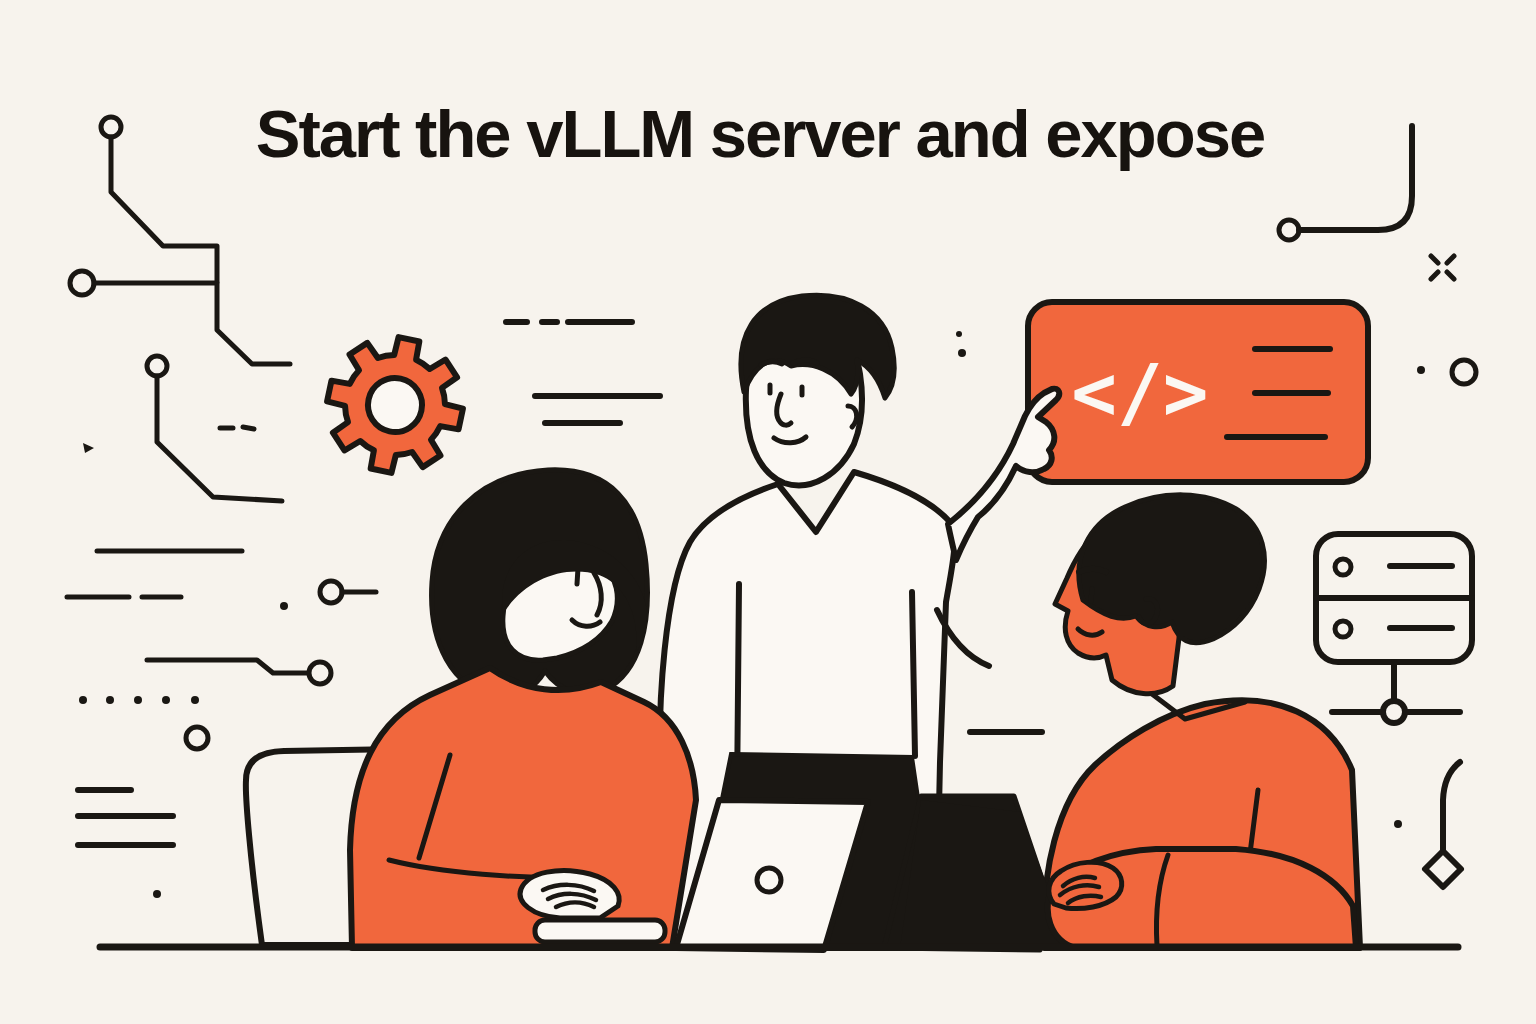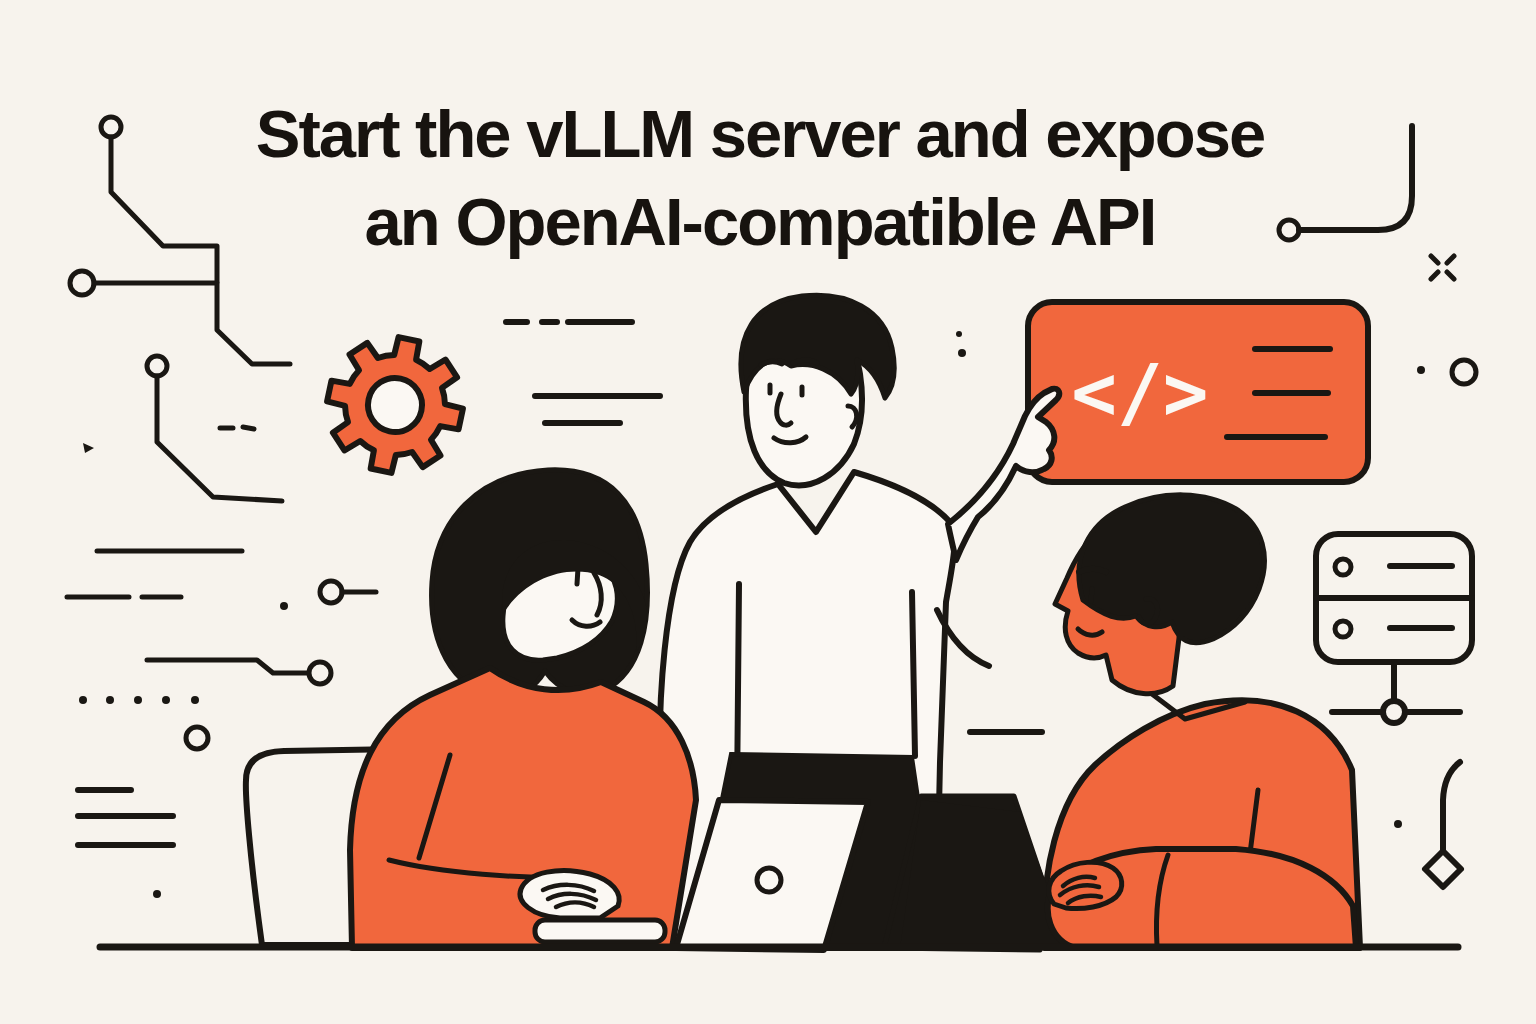--- a/index.html
+++ b/index.html
@@ -18,21 +18,20 @@
     font-family:"DejaVu Sans Mono",monospace;font-weight:bold;
   }
 </style>
 </head>
 <body>
 
 <div class="stage">
 
   <div class="title">
     <span>Start the vLLM server and expose</span>
-    <span>an OpenAI-compatible API</span>
   </div>
 
   <svg width="1536" height="1024" viewBox="0 0 1536 1024">
 
     <g stroke="#1A1713" stroke-width="5" fill="none" stroke-linecap="round" stroke-linejoin="round">
 
       <circle cx="111" cy="127" r="10"></circle>
       <path d="M 111,137 L 111,192 L 163,246 L 217,246 L 217,282"></path>
       <circle cx="82" cy="283" r="12"></circle>
       <path d="M 94,283 L 217,283 L 217,330 L 252,364 L 290,364"></path>

